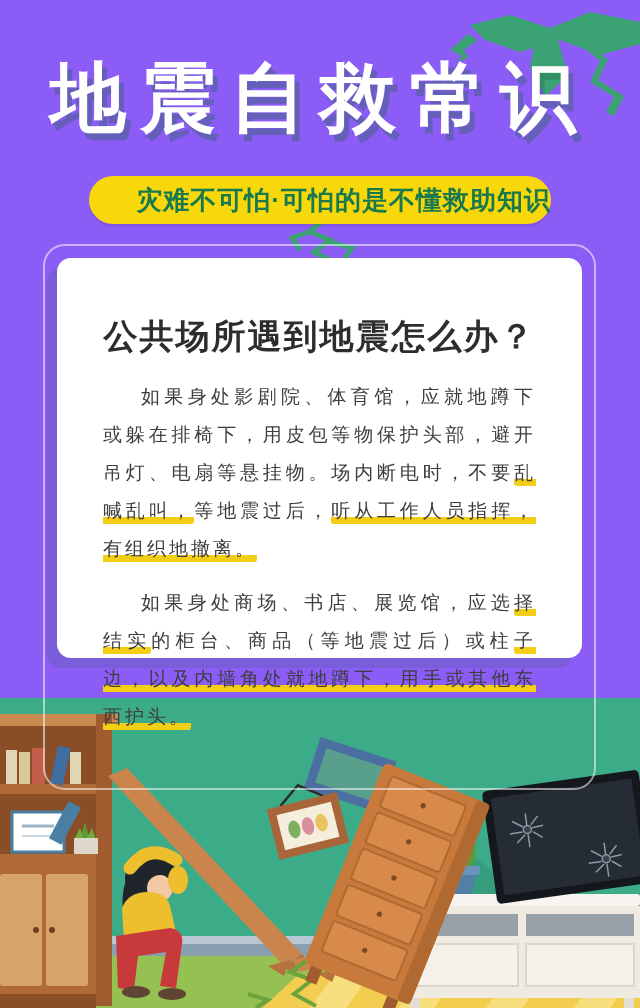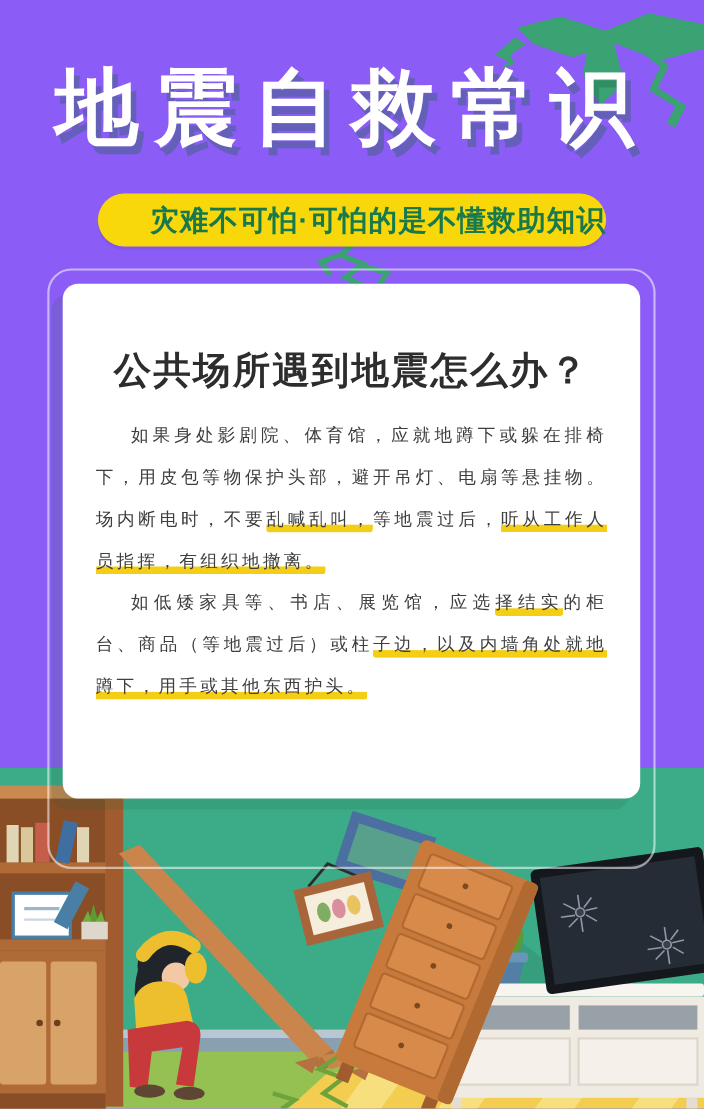--- a/index.html
+++ b/index.html
@@ -18,26 +18,26 @@
 
   
   .banner{position:absolute;left:89px;top:176px;width:462px;height:48px;border-radius:26px;
     background:#f8d70b;display:flex;align-items:center;justify-content:flex-end;z-index:2;
     box-shadow:0 3px 0 rgba(0,0,0,0.06);}
   .banner span{font-size:26px;font-weight:bold;color:#17794d;letter-spacing:1px;}
 
   
   .card-frame{position:absolute;left:43px;top:244px;width:553px;height:546px;
     border:2px solid rgba(255,255,255,0.55);border-radius:22px;z-index:3;box-sizing:border-box;}
-  .card{position:absolute;left:12px;top:12px;width:525px;height:468px;background:#ffffff;
+  .card{position:absolute;left:12px;top:12px;width:525px;height:400px;background:#ffffff;
     border-radius:14px;box-shadow:-10px 10px 0 rgba(31,98,70,0.16);}
   .card-title{margin:56px 24px 0;text-align:center;font-size:34px;font-weight:bold;
     color:#2d2d2d;letter-spacing:2px;}
   .card-body{margin:18px 30px 0;}
-  .para{margin:0;text-indent:2em;font-size:16px;line-height:38px;letter-spacing:3px;
+  .para{margin:16px;text-indent:2em;font-size:19px;line-height:38px;letter-spacing:3px;
     color:#3e3e3e;text-align:justify;}
   .hl{background:linear-gradient(#f4cd15,#f4cd15) no-repeat left 100%/100% 7px;
     padding-bottom:3px;border-radius:3px;}
 
   
   .scene{position:absolute;left:0;bottom:0;z-index:1;}
 </style>
 </head>
 <body>
 
@@ -203,18 +203,18 @@
       <rect x="-50" y="108" width="12" height="16" fill="#a05c2e"></rect>
       <rect x="32" y="108" width="12" height="16" fill="#a05c2e"></rect>
     </g>
   </svg>
 
   <div class="card-frame">
     <div class="card">
       <h2 class="card-title">公共场所遇到地震怎么办？</h2>
       <div class="card-body">
           <p class="para"><span>如果身处影剧院、体育馆，应就地蹲下或躲在排椅下，用皮包等物保护头部，避开吊灯、电扇等悬挂物。场内断电时，不要</span><span class="hl">乱喊乱叫，</span><span>等地震过后，</span><span class="hl">听从工作人员指挥，有组织地撤离。</span></p>
-          <p class="para"><span>如低矮家具等、书店、展览馆，应选</span><span class="hl">择结实</span><span>的柜台、商品（等地震过后）或柱</span><span class="hl">子边，以及内墙角处就地蹲下，用手或其他东西护头。</span></p>
+          <p class="para"><span>如果身处商场、书店、展览馆，应选</span><span class="hl">择结实</span><span>的柜台、商品（等地震过后）或柱</span><span class="hl">子边，以及内墙角处就地蹲下，用手或其他东西护头。</span></p>
         </div>
     </div>
   </div>
 
 </div>
 
 </body></html>

